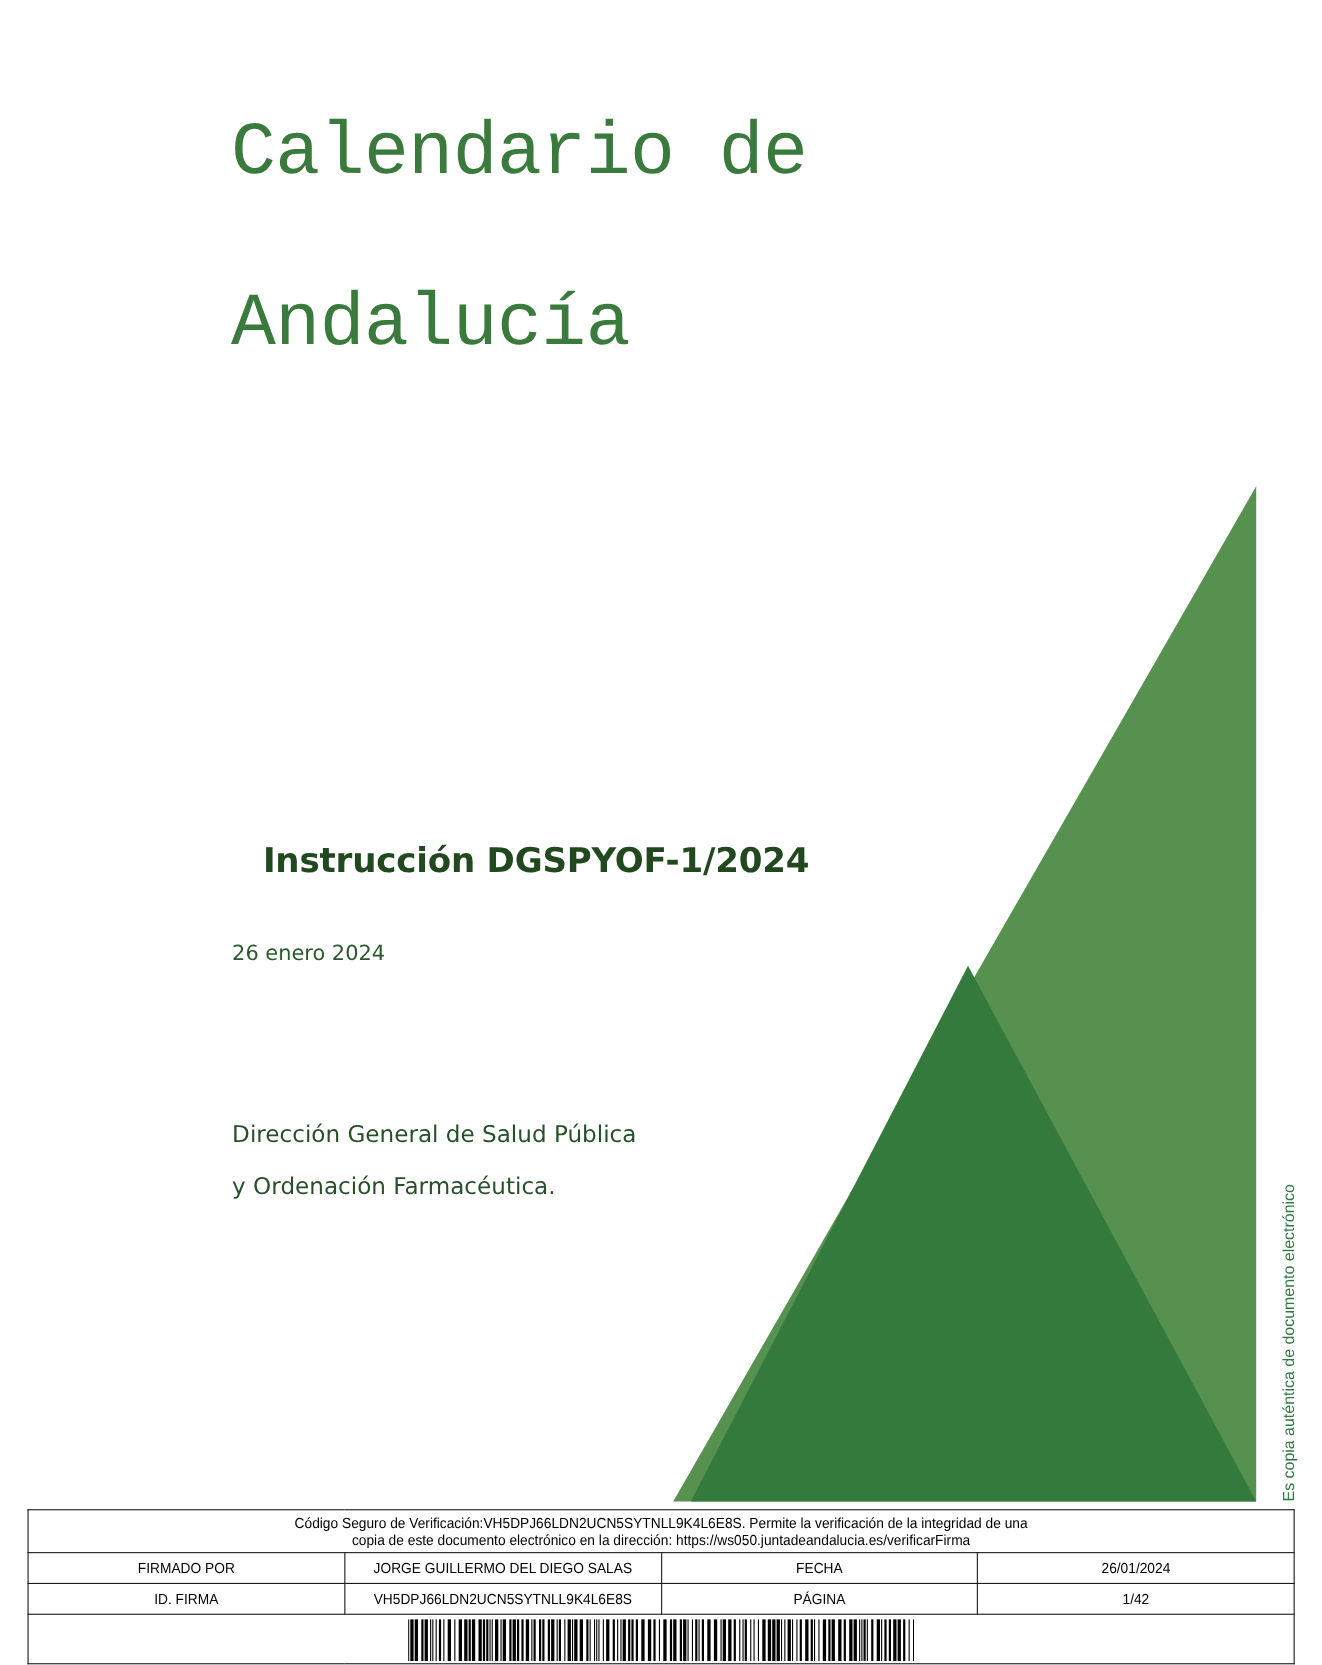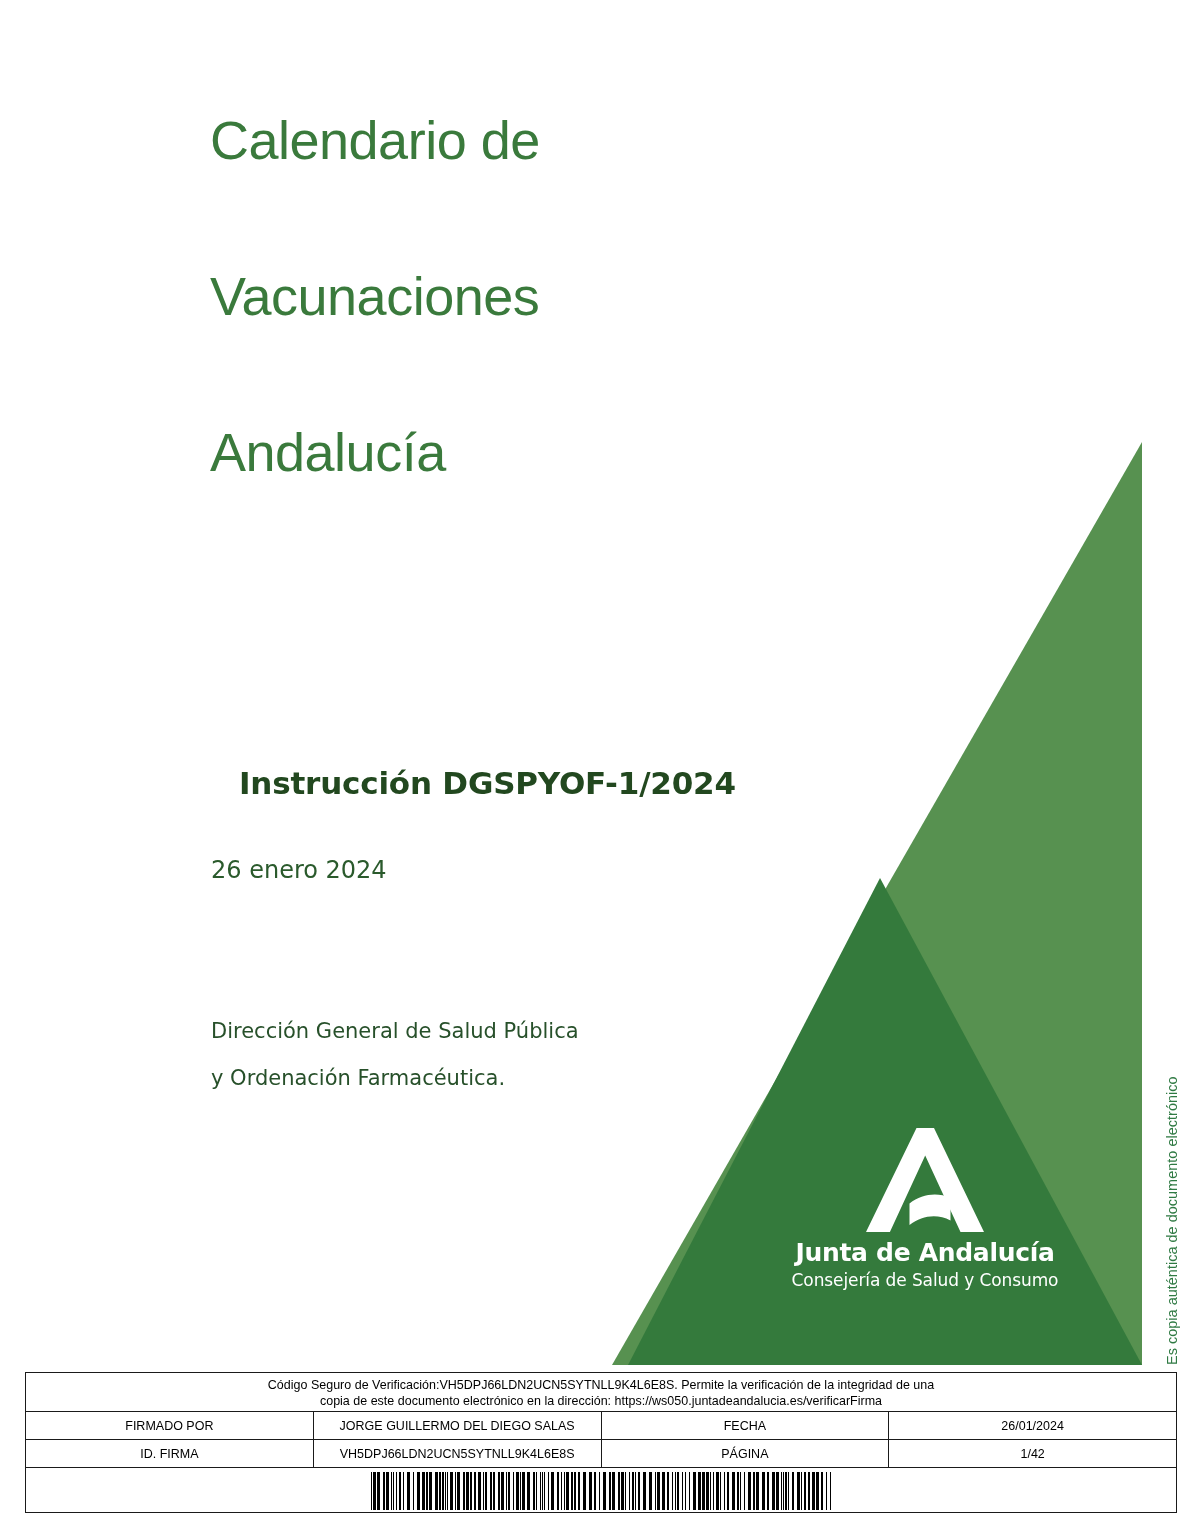--- a/index.html
+++ b/index.html
@@ -33,22 +33,22 @@
   }
 
   
   #cover-title {
     position: absolute;
     left: 210px;
     top: 62px;
     width: 640px;
   }
   .title-line {
-    font-family: Liberation Sans, sans-serif;
-    font-size: 54px;
+    font-family: Liberation Mono, monospace;
+    font-size: 68px;
     line-height: 156px;
     font-weight: 400;
     color: #3a7a3c;
     letter-spacing: -0.5px;
     white-space: nowrap;
   }
 
   #instruction-line {
     position: absolute;
     left: 211px;
@@ -60,21 +60,21 @@
     letter-spacing: -0.2px;
     white-space: nowrap;
     margin-left: 28px;
   }
 
   #doc-date {
     position: absolute;
     left: 211px;
     top: 856px;
     font-family: "DejaVu Sans", sans-serif;
-    font-size: 24px;
+    font-size: 19px;
     font-weight: 400;
     color: #2a5a2c;
     white-space: nowrap;
   }
 
   #issuer-block {
     position: absolute;
     left: 211px;
     top: 1008px;
     width: 560px;
@@ -200,40 +200,31 @@
 
 <div id="page">
 
   <svg id="deco" viewBox="0 0 1202 1514" width="1202" height="1514" preserveAspectRatio="none" aria-hidden="true">
     <polygon points="1142,442 1142,1365 612,1365" fill="#579150"></polygon>
     <polygon points="880,878 1142,1365 628,1365" fill="#347a3c"></polygon>
   </svg>
 
   <div id="cover-title">
     <div class="title-line">Calendario de</div>
-    <div class="title-line">Vacunaciones</div>
     <div class="title-line">Andalucía</div>
   </div>
 
   <div id="instruction-line">Instrucción DGSPYOF-1/2024</div>
   <div id="doc-date">26 enero 2024</div>
 
   <div id="issuer-block">
     <div class="issuer-line">Dirección General de Salud Pública</div>
     <div class="issuer-line">y Ordenación Farmacéutica.</div>
   </div>
 
-  <div id="brand-lockup">
-    <svg id="brand-mark" width="118" height="104" viewBox="0 0 118 104" aria-hidden="true">
-      <path fill="#ffffff" d="M50.5 0 h17.5 L118 104 H94.5 L59.2 27.5 L23.9 104 H0 Z"></path>
-      <path fill="#ffffff" d="M43.5 75.5 c12.5 -9.5 27.5 -11.5 41 -5.5 l0 22.5 c-13.5 -7 -28.5 -5 -41 4.5 Z"></path>
-    </svg>
-    <div id="brand-name">Junta de Andalucía</div>
-    <div id="brand-dept">Consejería de Salud y Consumo</div>
-  </div>
 
   <div id="side-stamp">
     <div id="side-stamp-text">Es copia auténtica de documento electrónico</div>
   </div>
 
   <table id="verification-table">
     <tbody>
       <tr>
         <td class="csv-cell" colspan="4">
           <span>Código Seguro de Verificación:VH5DPJ66LDN2UCN5SYTNLL9K4L6E8S. Permite la verificación de la integridad de una</span><br>

